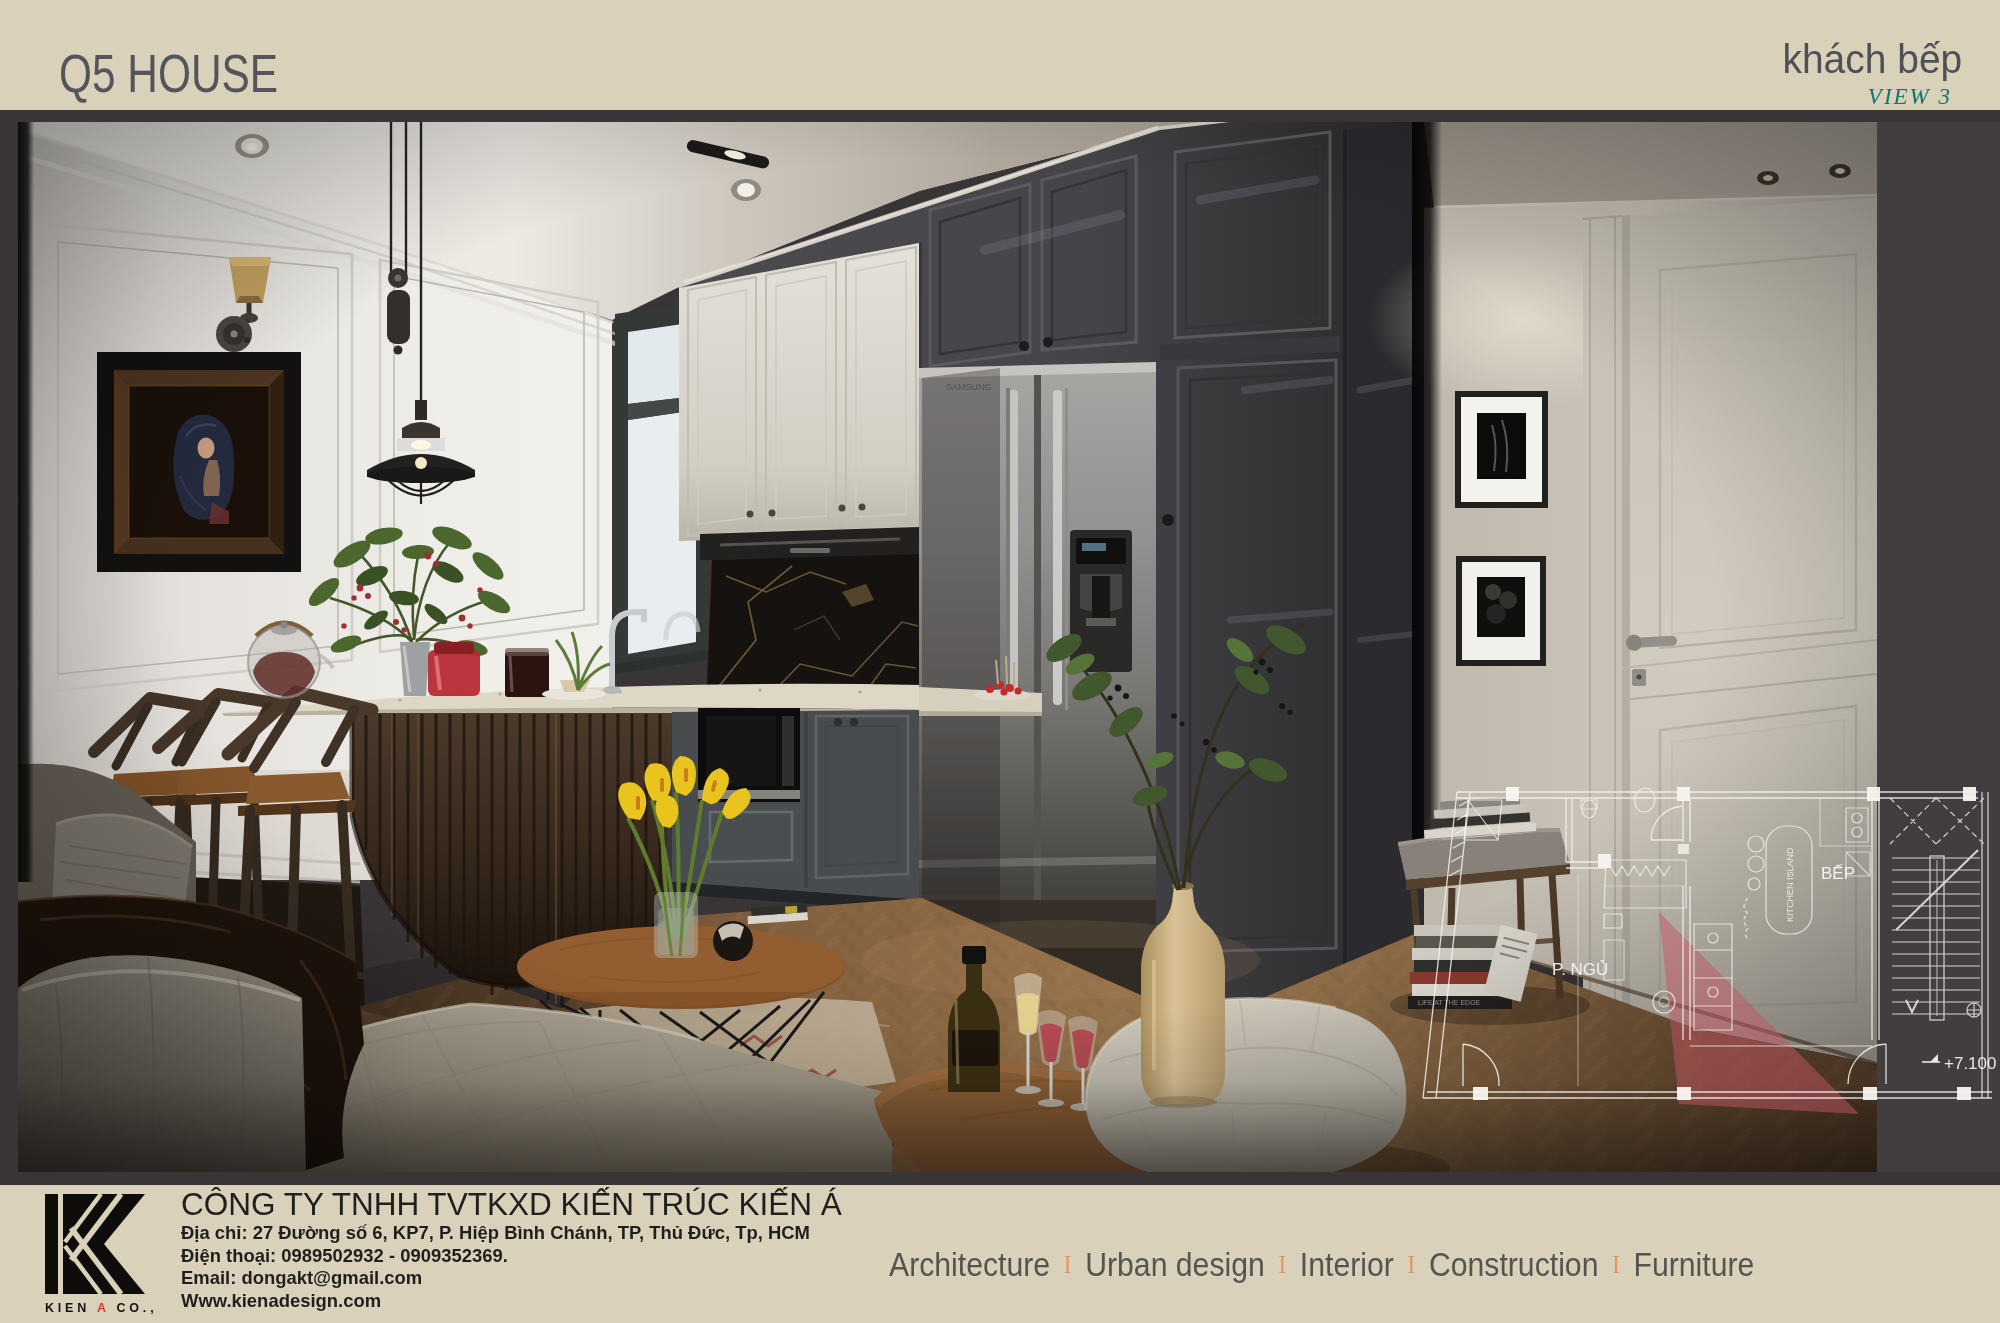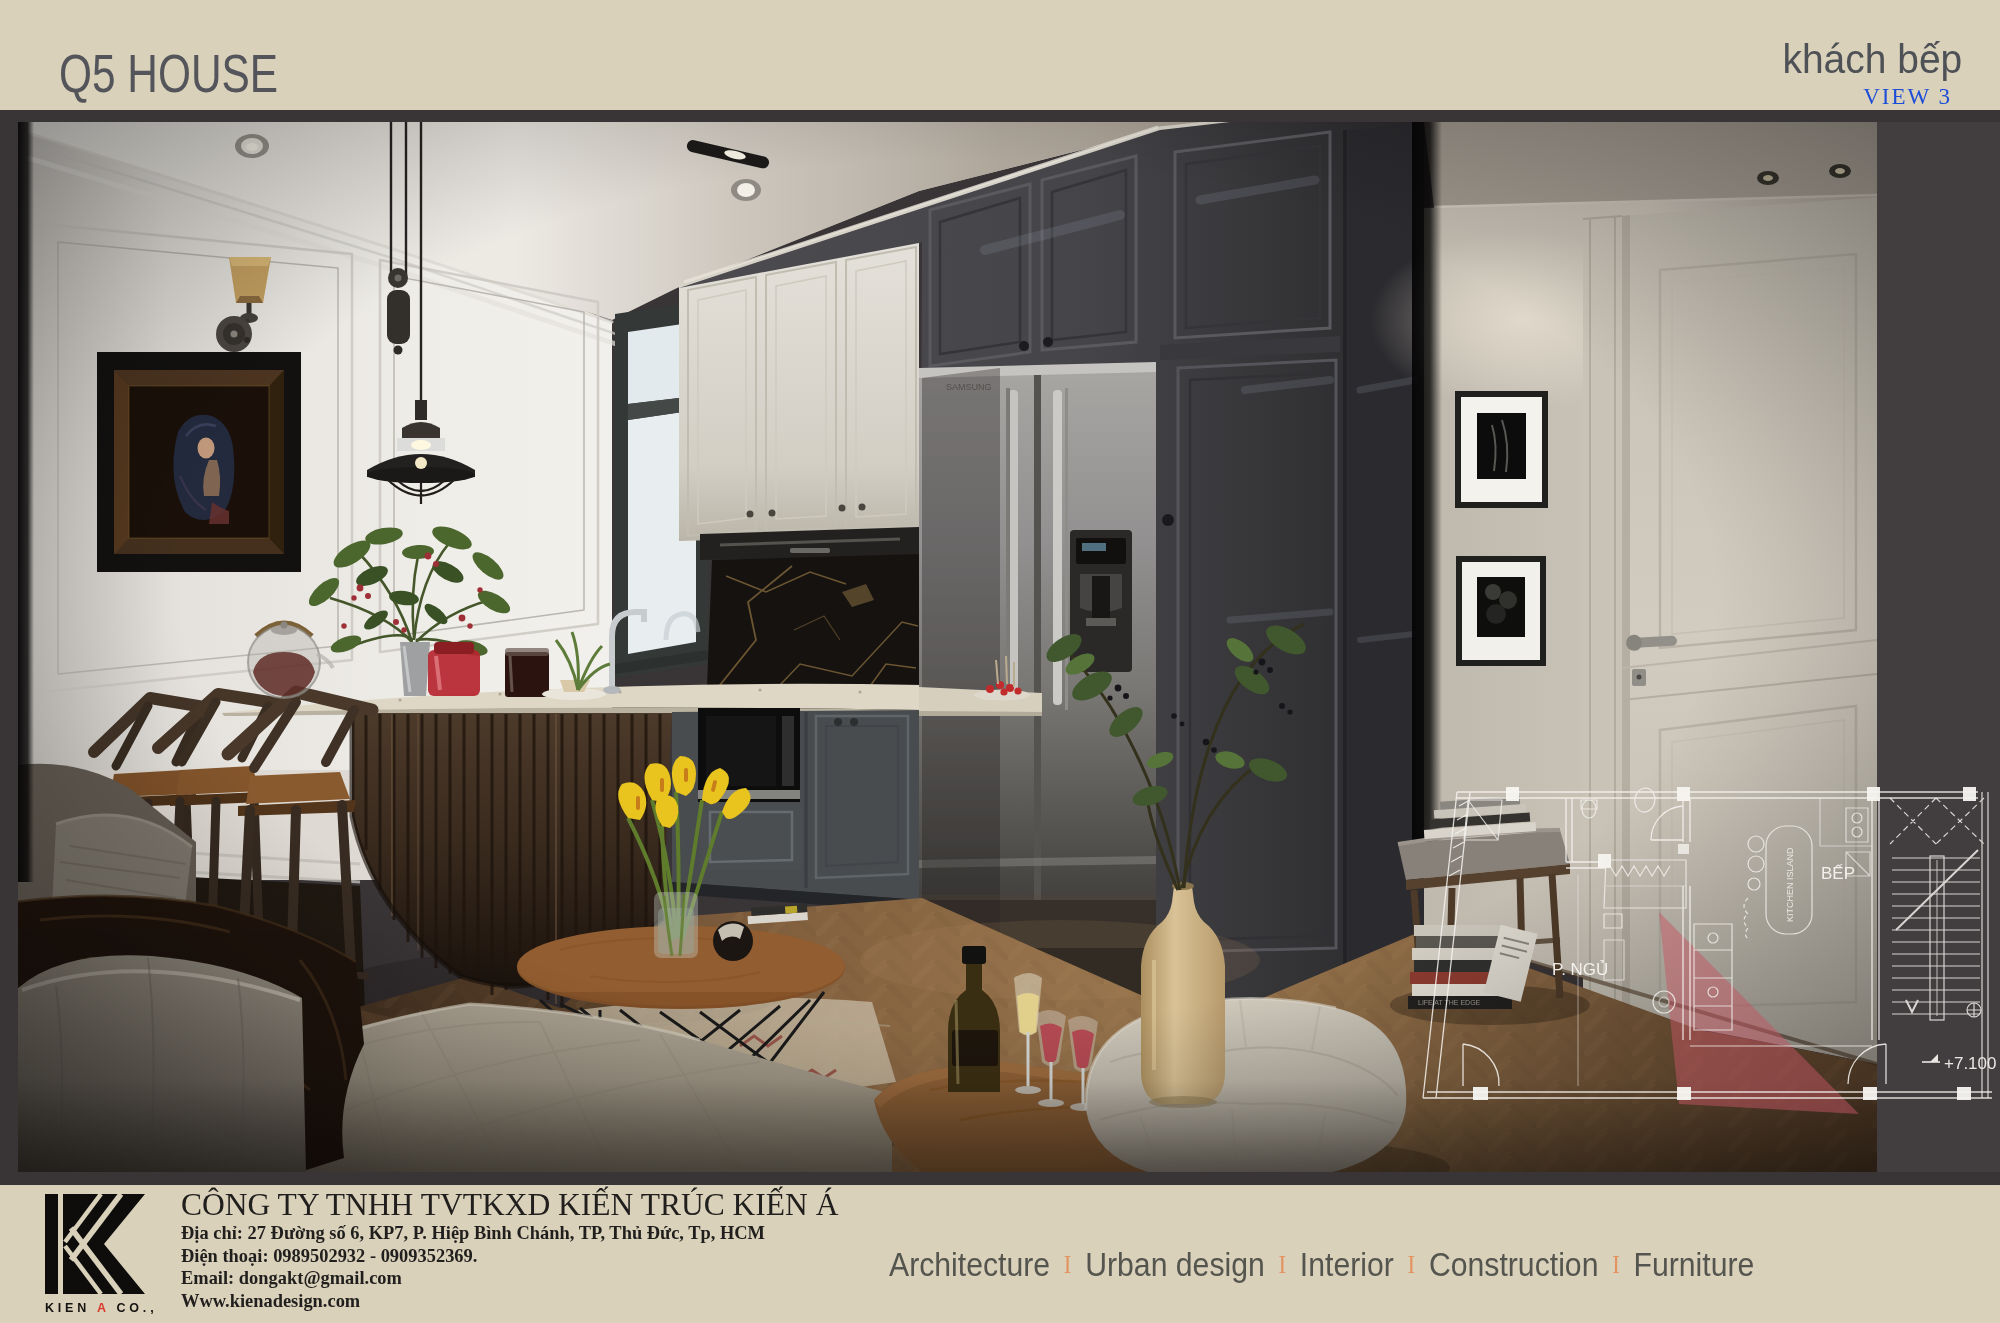--- a/index.html
+++ b/index.html
@@ -1,20 +1,20 @@
 <!DOCTYPE html>
 <html><head>
 <meta charset="utf-8">
 <style>
   html,body{margin:0;padding:0}
   body{width:2000px;height:1323px;position:relative;background:#dad1bb;font-family:"Liberation Sans",sans-serif;overflow:hidden}
   .t1{position:absolute;left:59px;top:43px;font-size:53px;color:#53555a;letter-spacing:0px;transform:scaleX(.80);transform-origin:left top}
   .kb{position:absolute;right:38px;top:36px;font-size:41px;color:#4e5156;letter-spacing:0px;transform:scaleX(.95);transform-origin:right top}
-  .v3{position:absolute;right:48px;top:84px;font-size:23px;color:#1d4ed8;font-family:"Liberation Serif",serif;letter-spacing:2px}
-  .comp{position:absolute;left:181px;top:1189px;color:#201f1d;font-family:Liberation Serif, serif}
+  .v3{position:absolute;right:48px;top:84px;font-size:23px;color:#0f766e;font-family:"Liberation Serif",serif;font-style:italic;letter-spacing:2px}
+  .comp{position:absolute;left:181px;top:1189px;color:#201f1d;font-family:Liberation Sans, sans-serif}
   .comp .cn{font-size:32px;line-height:30px;letter-spacing:0px;transform:scaleX(.985);transform-origin:left top;white-space:nowrap}
   .comp .ln{font-size:19px;font-weight:bold;line-height:22.5px;transform:scaleX(.97);transform-origin:left top;white-space:nowrap}
   .svc{position:absolute;left:889px;top:1246px;font-size:33px;color:#55554f;display:flex;align-items:center;white-space:nowrap;transform:scaleX(.915);transform-origin:left top}
   .svc .sep{color:#e2935f;font-family:"Liberation Serif",serif;font-size:25px;margin:0 15px}
 </style>
 </head>
 <body>
 
 <div class="t1">Q5 HOUSE</div>
 

